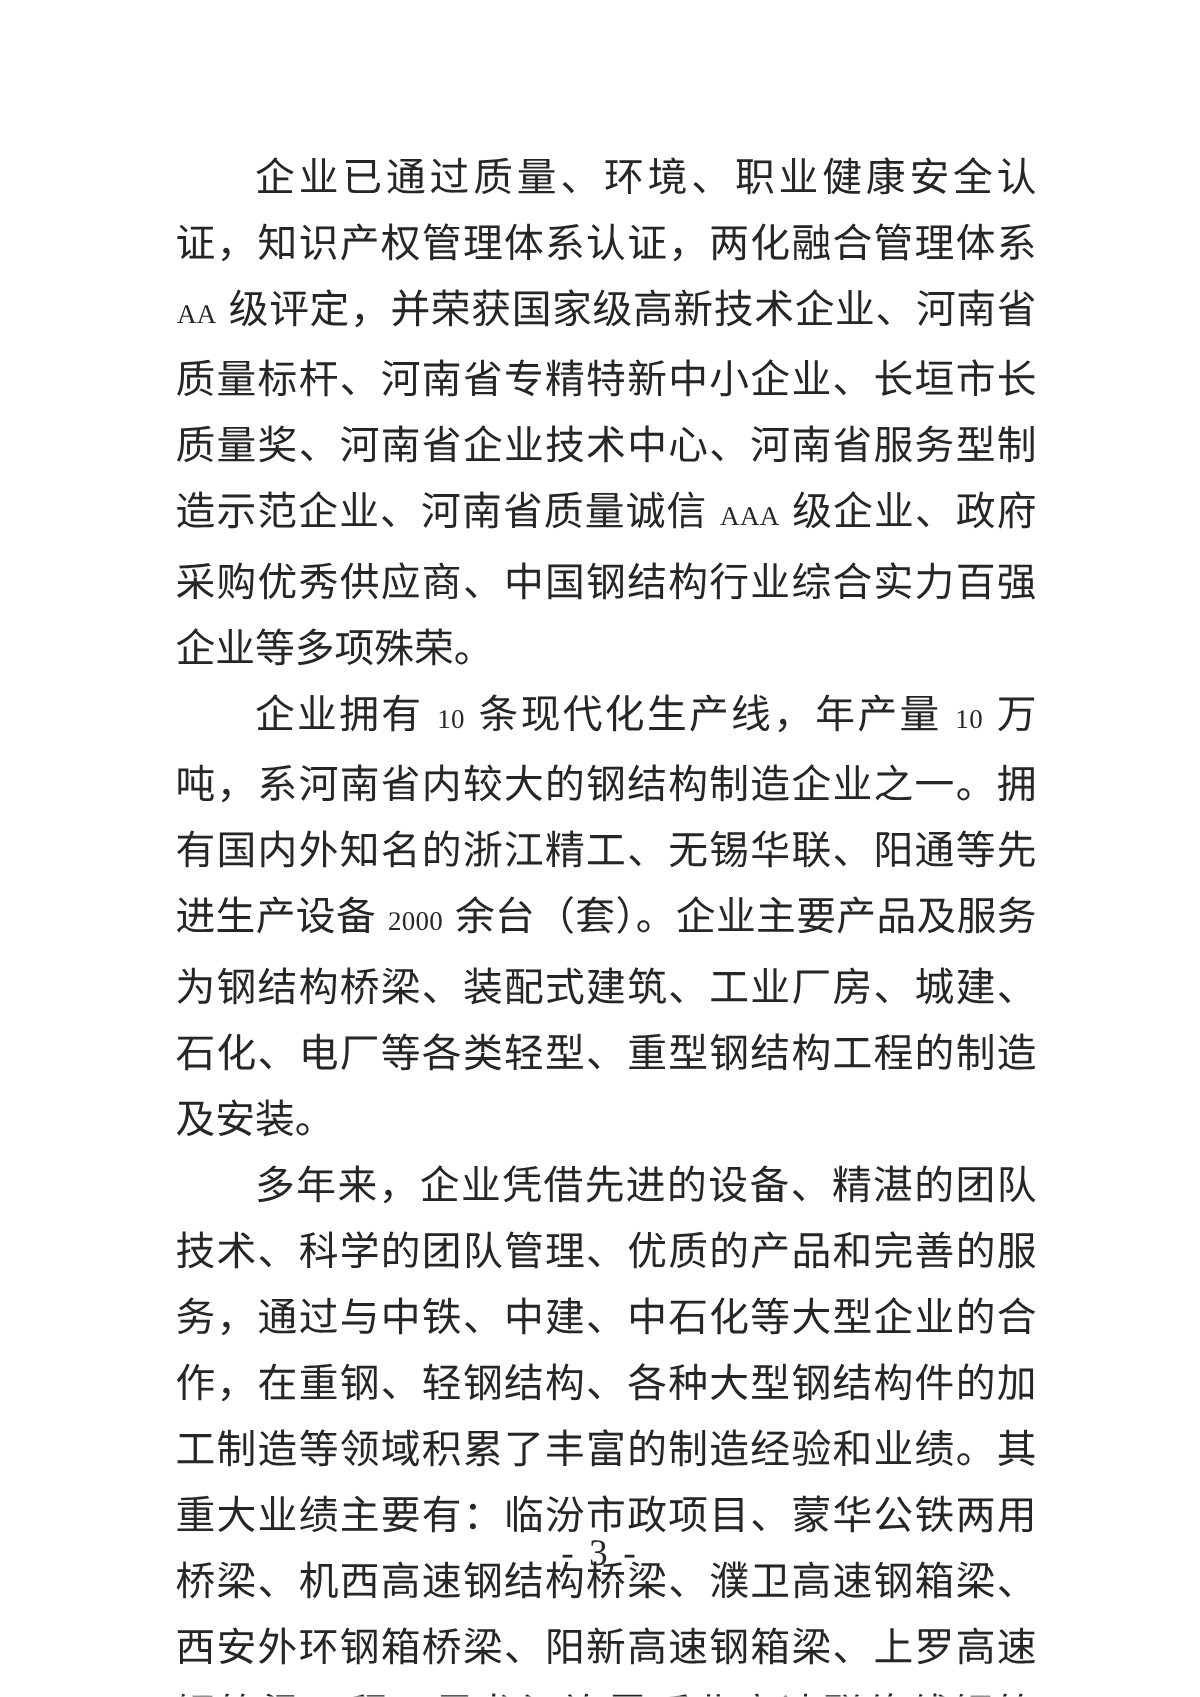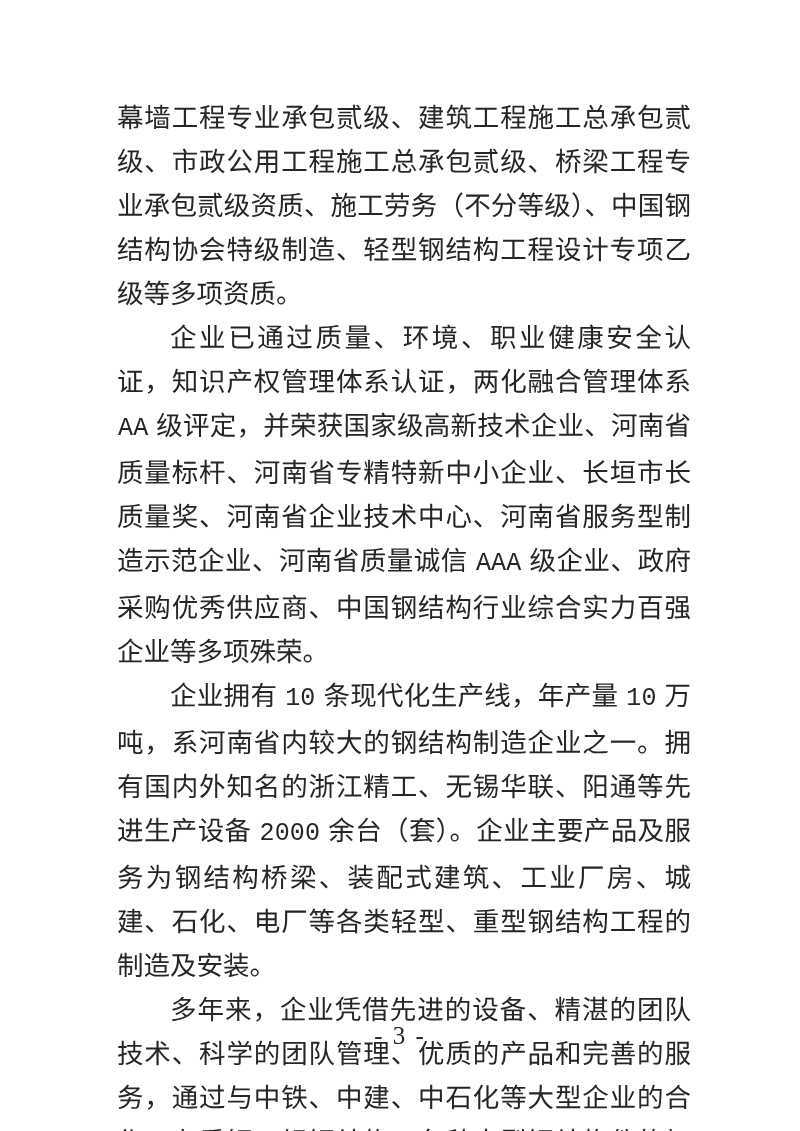--- a/index.html
+++ b/index.html
@@ -46,22 +46,22 @@
     font-family: "Liberation Serif", "DejaVu Serif", serif;
     word-break: break-all;
   }
 
   .para.indent {
     text-indent: 53px;
   }
 
   
   .latin {
-    font-family: Liberation Mono, monospace;
-    font-size: 25px;
+    font-family: Liberation Serif, serif;
+    font-size: 18px;
     letter-spacing: 0.2px;
     padding: 0 1px;
   }
 
   
   .page-number {
     position: absolute;
     left: 0;
     right: 0;
     top: 1020px;
@@ -73,21 +73,20 @@
     letter-spacing: 2px;
   }
 </style>
 </head>
 <body>
 
 <div class="page">
 
   <div class="text-column">
 
-    <p class="para">幕墙工程专业承包贰级、建筑工程施工总承包贰级、市政公用工程施工总承包贰级、桥梁工程专业承包贰级资质、施工劳务（不分等级）、中国钢结构协会特级制造、轻型钢结构工程设计专项乙级等多项资质。</p>
 
     <p class="para indent">企业已通过质量、环境、职业健康安全认证，知识产权管理体系认证，两化融合管理体系 <span class="latin">AA</span> 级评定，并荣获国家级高新技术企业、河南省质量标杆、河南省专精特新中小企业、长垣市长质量奖、河南省企业技术中心、河南省服务型制造示范企业、河南省质量诚信 <span class="latin">AAA</span> 级企业、政府采购优秀供应商、中国钢结构行业综合实力百强企业等多项殊荣。</p>
 
     <p class="para indent">企业拥有 <span class="latin">10</span> 条现代化生产线，年产量 <span class="latin">10</span> 万吨，系河南省内较大的钢结构制造企业之一。拥有国内外知名的浙江精工、无锡华联、阳通等先进生产设备 <span class="latin">2000</span> 余台（套）。企业主要产品及服务为钢结构桥梁、装配式建筑、工业厂房、城建、石化、电厂等各类轻型、重型钢结构工程的制造及安装。</p>
 
     <p class="para indent">多年来，企业凭借先进的设备、精湛的团队技术、科学的团队管理、优质的产品和完善的服务，通过与中铁、中建、中石化等大型企业的合作，在重钢、轻钢结构、各种大型钢结构件的加工制造等领域积累了丰富的制造经验和业绩。其重大业绩主要有：临汾市政项目、蒙华公铁两用桥梁、机西高速钢结构桥梁、濮卫高速钢箱梁、西安外环钢箱桥梁、阳新高速钢箱梁、上罗高速钢箱梁工程、黑龙江连霍呼北高速联络线钢箱梁、青岛新机场连接线工程组合梁、开封东京大道人行天桥、三门峡商务中心区望湖路人行天桥；通许嘉翔酒店装配式</p>
 
   </div>
 
   <div class="page-number">- 3 -</div>

